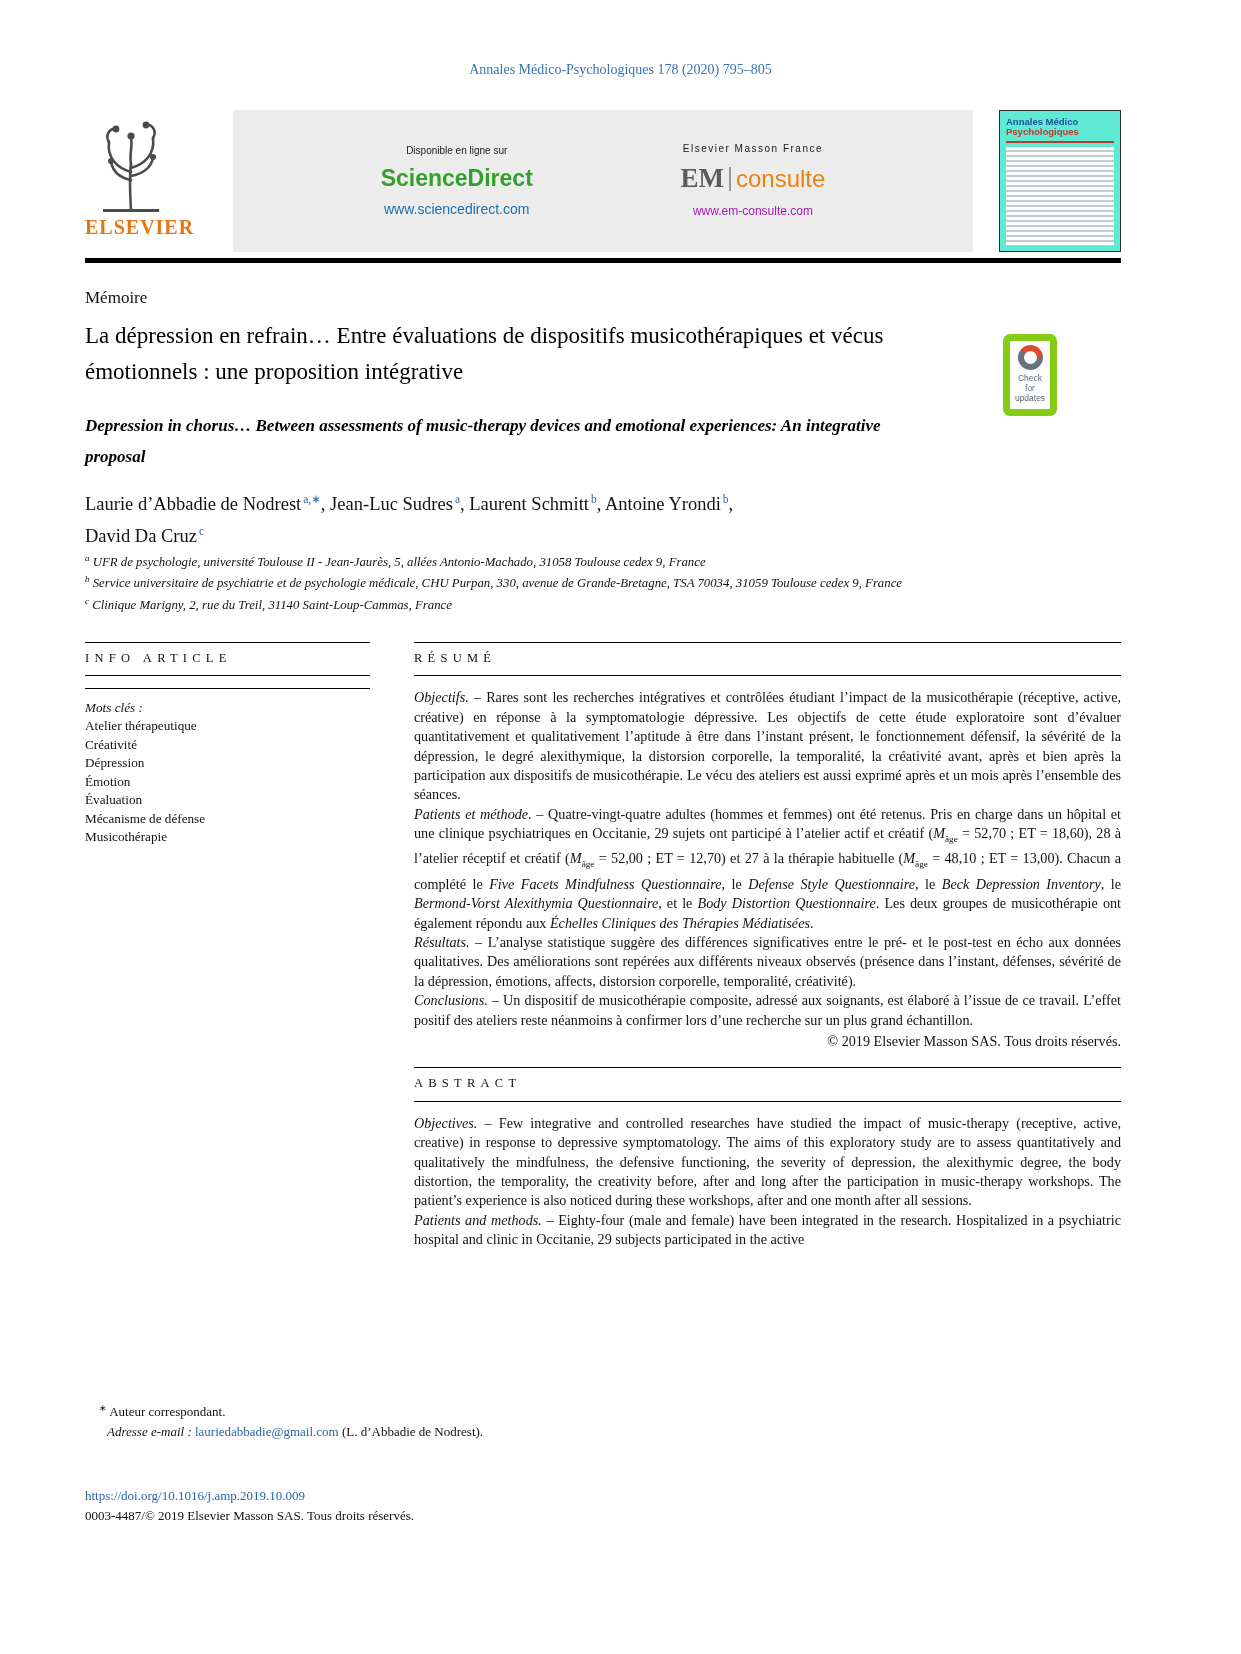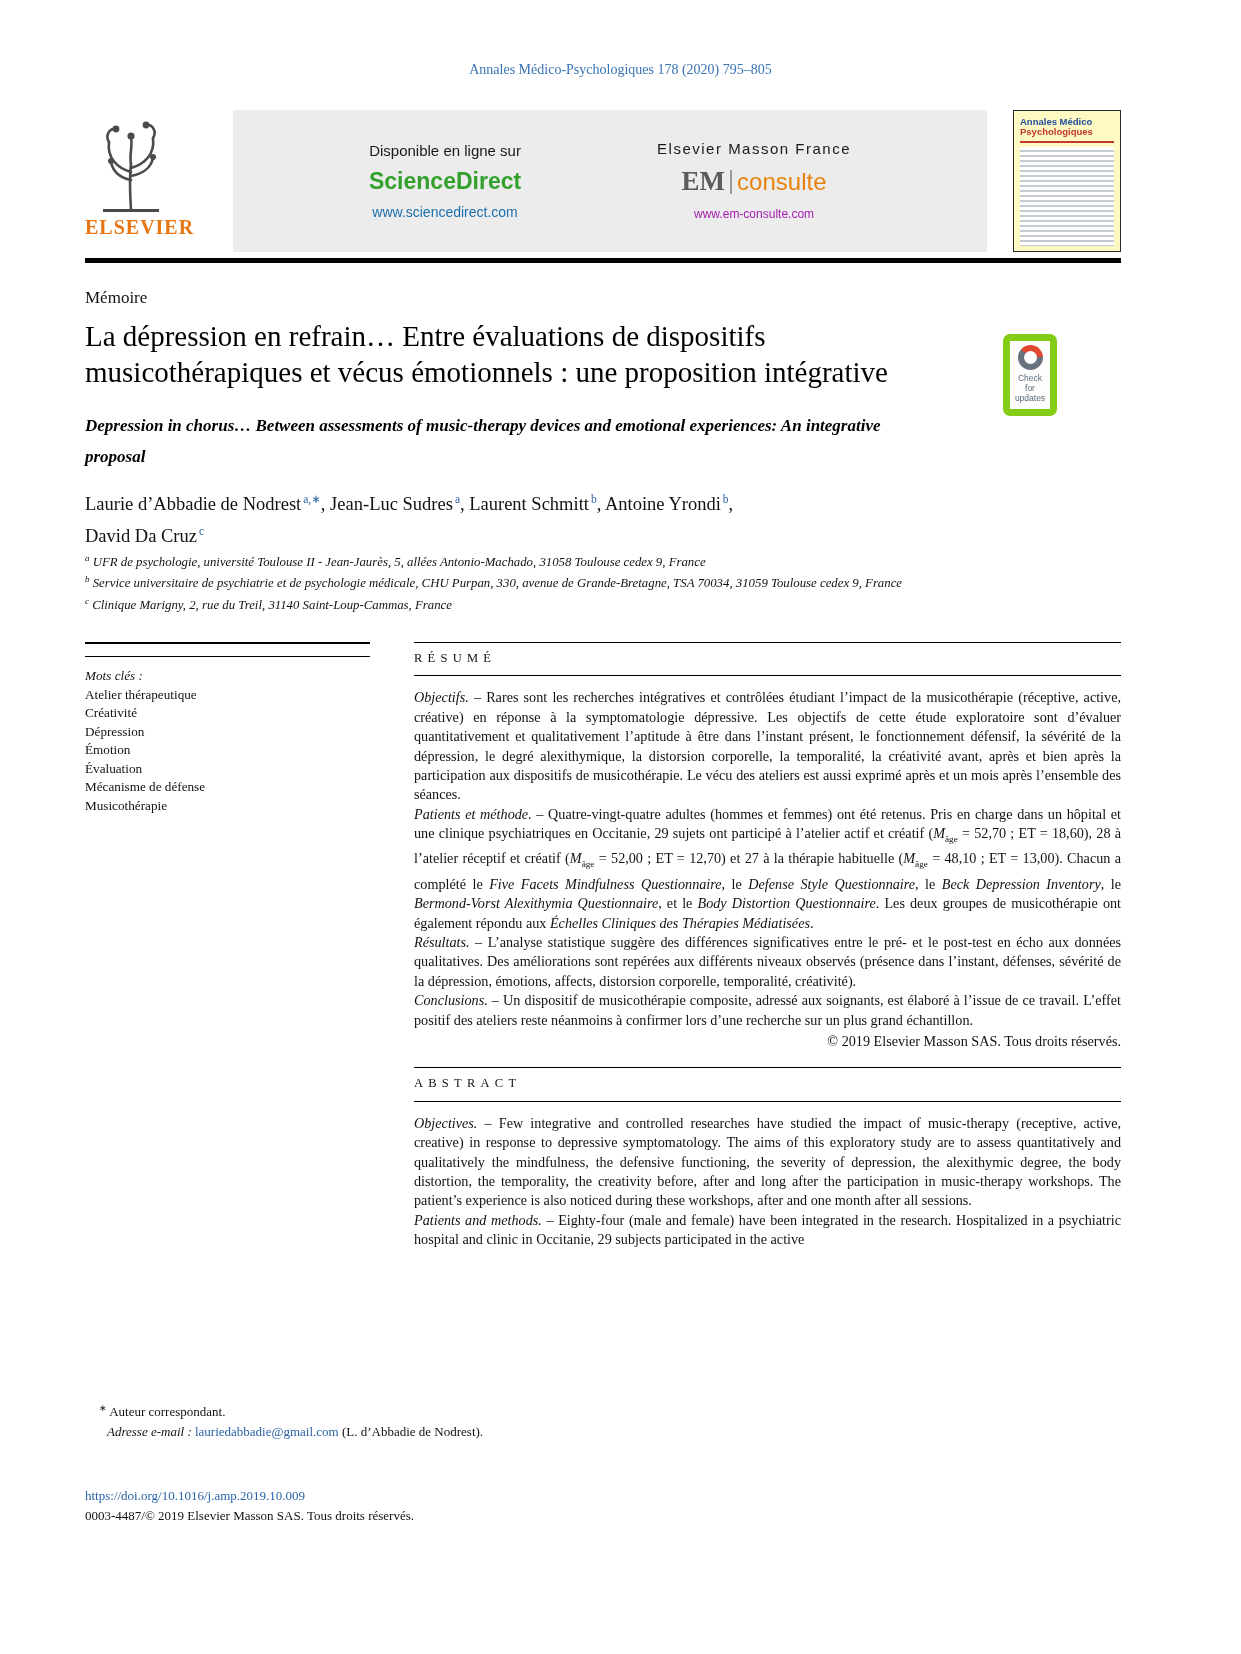--- a/index.html
+++ b/index.html
@@ -10,43 +10,43 @@
   .journal-ref { position:absolute; top:62px; left:0; width:100%; text-align:center;
                  font-size:14px; color:#3873B3; }
 
   
   .header-band { position:absolute; top:110px; left:85px; right:120px; height:142px; display:flex; }
   .elsevier-logo { width:148px; display:flex; flex-direction:column; align-items:flex-start; justify-content:flex-start; padding-top:4px; }
   .elsevier-word { font-family:"Liberation Serif", serif; font-weight:bold; font-size:20px;
                    color:#E87511; letter-spacing:1px; margin-top:2px; }
   .gray-box { flex:1; background:#ECECEC; display:flex; align-items:center; justify-content:space-evenly; margin-right:26px; }
   .hd-block { text-align:center; font-family:"Liberation Sans", sans-serif; }
-  .hd-line1 { font-size:15px; color:#1a1a1a; margin-bottom:9px; }
+  .hd-line1 { font-size:10px; color:#1a1a1a; margin-bottom:9px; }
   .sd-logo  { font-size:23px; font-weight:bold; color:#33A02C; margin-bottom:8px; }
   .hd-url   { font-size:14px; }
   .sd-url   { color:#1A6FAF; }
   .em-line1 { letter-spacing:1.5px; }
   .em-logo  { margin-bottom:7px; }
   .em-em    { font-family:"Liberation Serif", serif; font-size:27px; color:#5B5B5B; font-weight:bold; }
   .em-bar   { display:inline-block; width:2px; height:24px; background:#9a9a9a; margin:0 5px; vertical-align:-4px; }
   .em-consulte { font-family:"Liberation Sans", sans-serif; font-size:24px; color:#E8820C; }
   .em-url   { color:#a21caf; font-size:12px; }
 
-  .cover { width:108px; height:142px; border:1px solid #2b2b2b; background:#fef9c3; padding:6px 6px 5px; display:flex; flex-direction:column; }
+  .cover { width:122px; height:142px; border:1px solid #2b2b2b; background:#5eead4; padding:6px 6px 5px; display:flex; flex-direction:column; }
   .cover-title { line-height:1.05; }
   .ct1 { display:block; color:#1F4E9C; font-family:"Liberation Sans", sans-serif; font-weight:bold; font-size:9.5px; }
   .ct2 { display:block; color:#C0392B; font-family:"Liberation Sans", sans-serif; font-weight:bold; font-size:9.5px; }
   .cover-rule { height:2px; background:#C0392B; margin:4px 0 4px; }
   .cover-lines { flex:1; background:repeating-linear-gradient(#ffffff 0 3px, #C4CBD3 3px 5px); }
 
   .thick-rule { position:absolute; top:258px; left:85px; right:120px; height:5px; background:#000; }
 
   
   .section-label { position:absolute; top:288px; left:85px; font-size:17px; }
-  .title-fr { position:absolute; top:318px; left:85px; width:905px; font-size:29px; font-weight:normal; line-height:36px; color:#000; }
+  .title-fr { position:absolute; top:318px; left:85px; width:905px; font-size:23px; font-weight:normal; line-height:36px; color:#000; }
   .check-badge { position:absolute; top:334px; left:1003px; width:54px; border:7px solid #84cc16; border-radius:7px;
                  background:#fdfdfd; text-align:center; padding:4px 2px 5px; cursor:pointer; }
   .cm-icon { width:25px; height:25px; border-radius:50%; margin:0 auto 3px;
              background:conic-gradient(from -50deg, #E0492F 0deg 135deg, #67727E 135deg 360deg); position:relative; }
   .cm-icon::after { content:""; position:absolute; inset:6px; background:#fff; border-radius:50%; }
   .cm-text { font-family:"Liberation Sans", sans-serif; font-size:8.5px; color:#5A6B7A; line-height:1.2; }
 
   .title-en { position:absolute; top:410px; left:85px; width:800px; font-size:17px; font-weight:bold;
               font-style:italic; line-height:31px; color:#000; }
 
@@ -159,20 +159,21 @@
   <div class="affiliations">
       <div><sup>a</sup> UFR de psychologie, université Toulouse II - Jean-Jaurès, 5, allées Antonio-Machado, 31058 Toulouse cedex 9, France</div>
       <div><sup>b</sup> Service universitaire de psychiatrie et de psychologie médicale, CHU Purpan, 330, avenue de Grande-Bretagne, TSA 70034, 31059 Toulouse cedex 9, France</div>
       <div><sup>c</sup> Clinique Marigny, 2, rue du Treil, 31140 Saint-Loup-Cammas, France</div>
     </div>
 
   <div class="columns">
 
     <div class="left-col">
       <div class="hr"></div>
+      <div class="col-heading">INFO ARTICLE</div>
       <div class="hr"></div>
 
 
       <div class="hr hr-mid"></div>
 
       <div class="blk" style="margin-top:10px;">
         <div class="lab">Mots clés :</div>
         <div>
             <div>Atelier thérapeutique</div>
             <div>Créativité</div>

